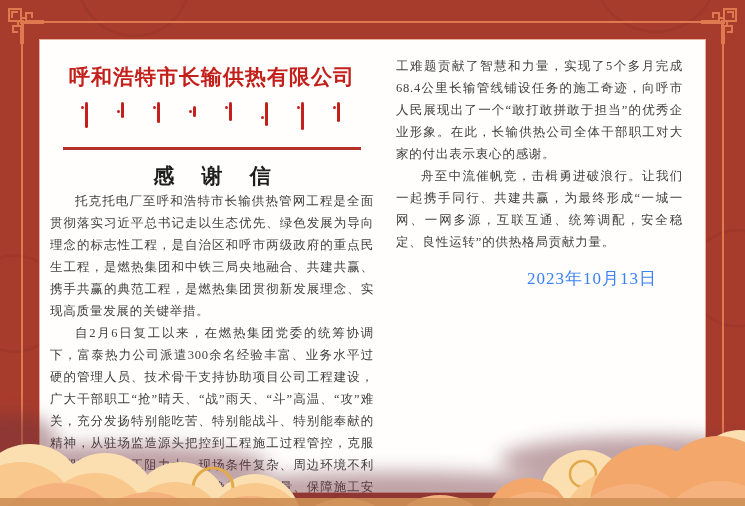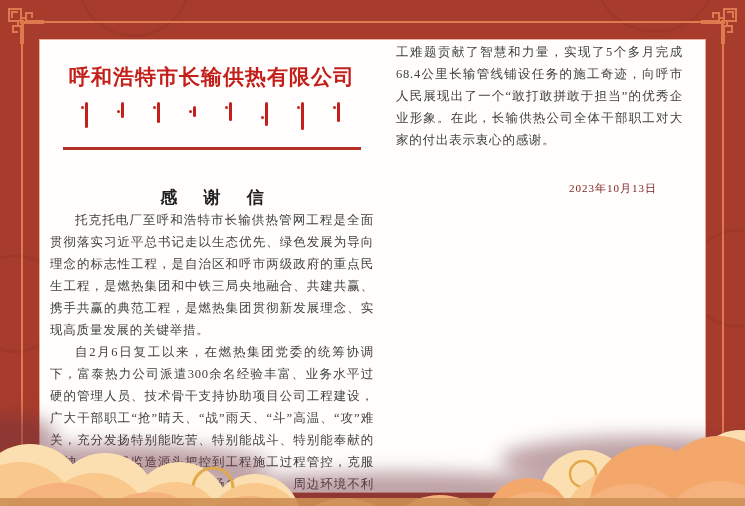--- a/index.html
+++ b/index.html
@@ -24,48 +24,48 @@
   .corner.tr{right:2px;top:2px;transform:scaleX(-1);}
   .corner.bl{left:2px;bottom:2px;transform:scaleY(-1);}
   .corner.br{right:2px;bottom:2px;transform:scale(-1,-1);}
   .page{
     position:absolute;left:40px;top:40px;right:40px;bottom:14px;
     background:#fffefc;
     box-shadow:0 0 0 1px #eab09f;
     display:flex;flex-direction:row;
   }
   .col-left{width:336px;padding:24px 2px 0 10px;box-sizing:border-box;}
-  .col-right{flex:1;padding:1px 22px 0 20px;box-sizing:border-box;}
+  .col-right{flex:1;padding:15px 22px 0 20px;box-sizing:border-box;}
   .company-title{
     text-align:center;color:#c3201b;font-weight:bold;
     font-size:21px;letter-spacing:1px;line-height:26px;
   }
   .mongolian{display:flex;justify-content:center;align-items:flex-start;gap:28px;height:34px;margin-top:10px;}
   .mg{position:relative;width:8px;height:30px;}
   .mg::before{content:"";position:absolute;left:3px;top:2px;width:2.5px;background:#c3201b;border-radius:2px;}
   .mg::after{content:"";position:absolute;left:-1px;top:6px;width:3px;height:3px;background:#c3201b;border-radius:50%;}
   .mg:nth-child(1)::before{height:26px;} .mg:nth-child(2)::before{height:16px;}
   .mg:nth-child(3)::before{height:21px;} .mg:nth-child(4)::before{height:11px;top:6px;}
   .mg:nth-child(5)::before{height:19px;} .mg:nth-child(6)::before{height:24px;}
   .mg:nth-child(7)::before{height:28px;} .mg:nth-child(8)::before{height:20px;}
   .mg:nth-child(2)::after,.mg:nth-child(4)::after{top:10px;}
   .mg:nth-child(6)::after{top:16px;}
   .divider{height:2.5px;background:#b43029;width:92%;margin:13px auto 0 auto;}
   .letter-heading{
-    margin-top:36px;text-align:center;color:#1e1e1e;font-weight:bold;
-    font-size:17px;letter-spacing:11px;text-indent:11px;
+    margin-top:12px;text-align:center;color:#1e1e1e;font-weight:bold;
+    font-size:21px;letter-spacing:11px;text-indent:11px;
   }
   .body-text{color:#3f3f3f;font-size:12.5px;line-height:22px;letter-spacing:0.8px;
     text-align:justify;text-justify:inter-ideograph;}
   .salutation{margin:14px 0 0 0;}
   p.para{margin:0;text-indent:2em;}
   p.para.no-indent{text-indent:0;}
   p.para.fill-last{text-align-last:justify;}
-  .date-line{margin-top:30px;text-align:right;padding-right:26px;color:#7f1d1d;
-    font-size:11px;letter-spacing:1px;}
+  .date-line{margin-top:14px;text-align:right;padding-right:26px;color:#3b82f6;
+    font-size:17px;letter-spacing:1px;}
   .clouds{position:absolute;left:0;bottom:0;width:745px;height:136px;pointer-events:none;}
 </style>
 </head>
 <body>
 
 <div class="canvas">
 
   <div class="frame-line"></div>
 
   <div class="corner tl">
@@ -131,20 +131,21 @@
 
       <div class="body-text">
         <p class="para">托克托电厂至呼和浩特市长输供热管网工程是全面贯彻落实习近平总书记走以生态优先、绿色发展为导向理念的标志性工程，是自治区和呼市两级政府的重点民生工程，是燃热集团和中铁三局央地融合、共建共赢、携手共赢的典范工程，是燃热集团贯彻新发展理念、实现高质量发展的关键举措。</p>
         <p class="para fill-last">自2月6日复工以来，在燃热集团党委的统筹协调下，富泰热力公司派遣300余名经验丰富、业务水平过硬的管理人员、技术骨干支持协助项目公司工程建设，广大干部职工“抢”晴天、“战”雨天、“斗”高温、“攻”难关，充分发扬特别能吃苦、特别能战斗、特别能奉献的精神，从驻场监造源头把控到工程施工过程管控，克服工期紧张、施工阻力大、现场条件复杂、周边环境不利等因素，为加快施工进度、确保施工质量、保障施工安全、破解施</p>
       </div>
     </div>
 
     <div class="col-right">
       <div class="body-text">
         <p class="para no-indent">工难题贡献了智慧和力量，实现了5个多月完成68.4公里长输管线铺设任务的施工奇迹，向呼市人民展现出了一个“敢打敢拼敢于担当”的优秀企业形象。在此，长输供热公司全体干部职工对大家的付出表示衷心的感谢。</p>
+        <p class="para">舟至中流催帆竞，击楫勇进破浪行。让我们一起携手同行、共建共赢，为最终形成“一城一网、一网多源，互联互通、统筹调配，安全稳定、良性运转”的供热格局贡献力量。</p>
       </div>
       <div class="date-line">2023年10月13日</div>
     </div>
 
   </div>
 
   <svg class="clouds" viewBox="0 0 745 136">
     <defs>
       <filter id="soft" x="-40%" y="-40%" width="180%" height="180%">
         <feGaussianBlur stdDeviation="9"></feGaussianBlur>

